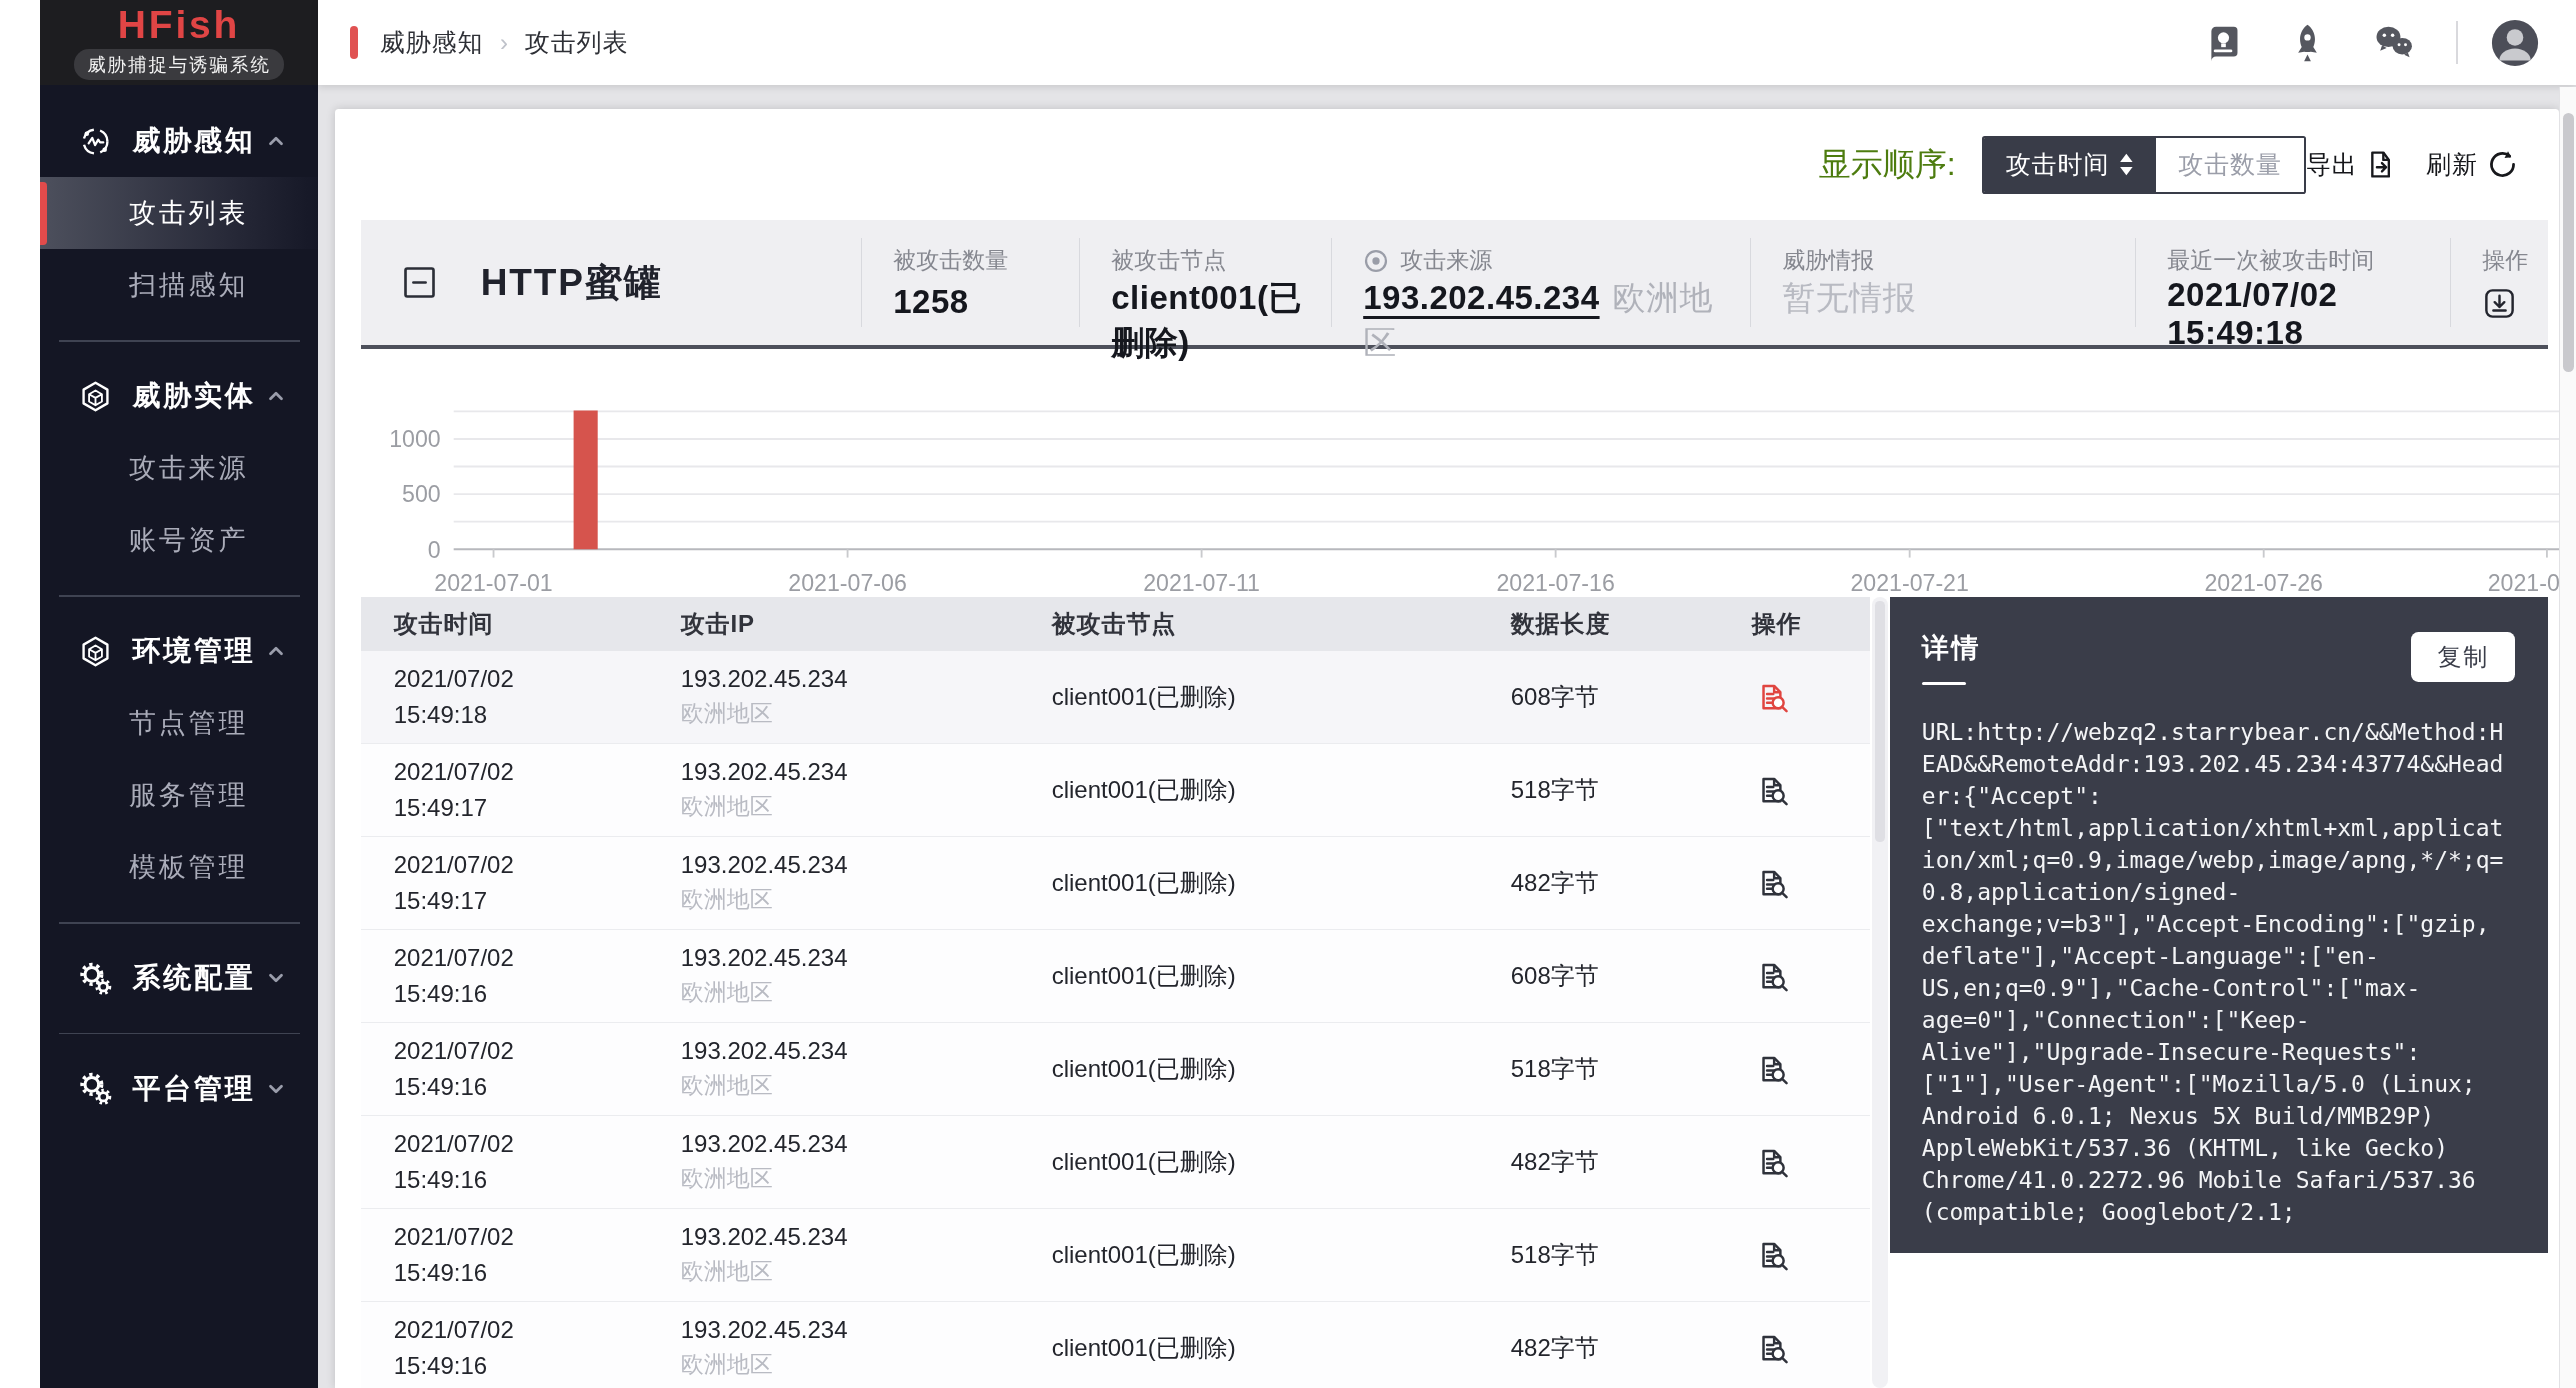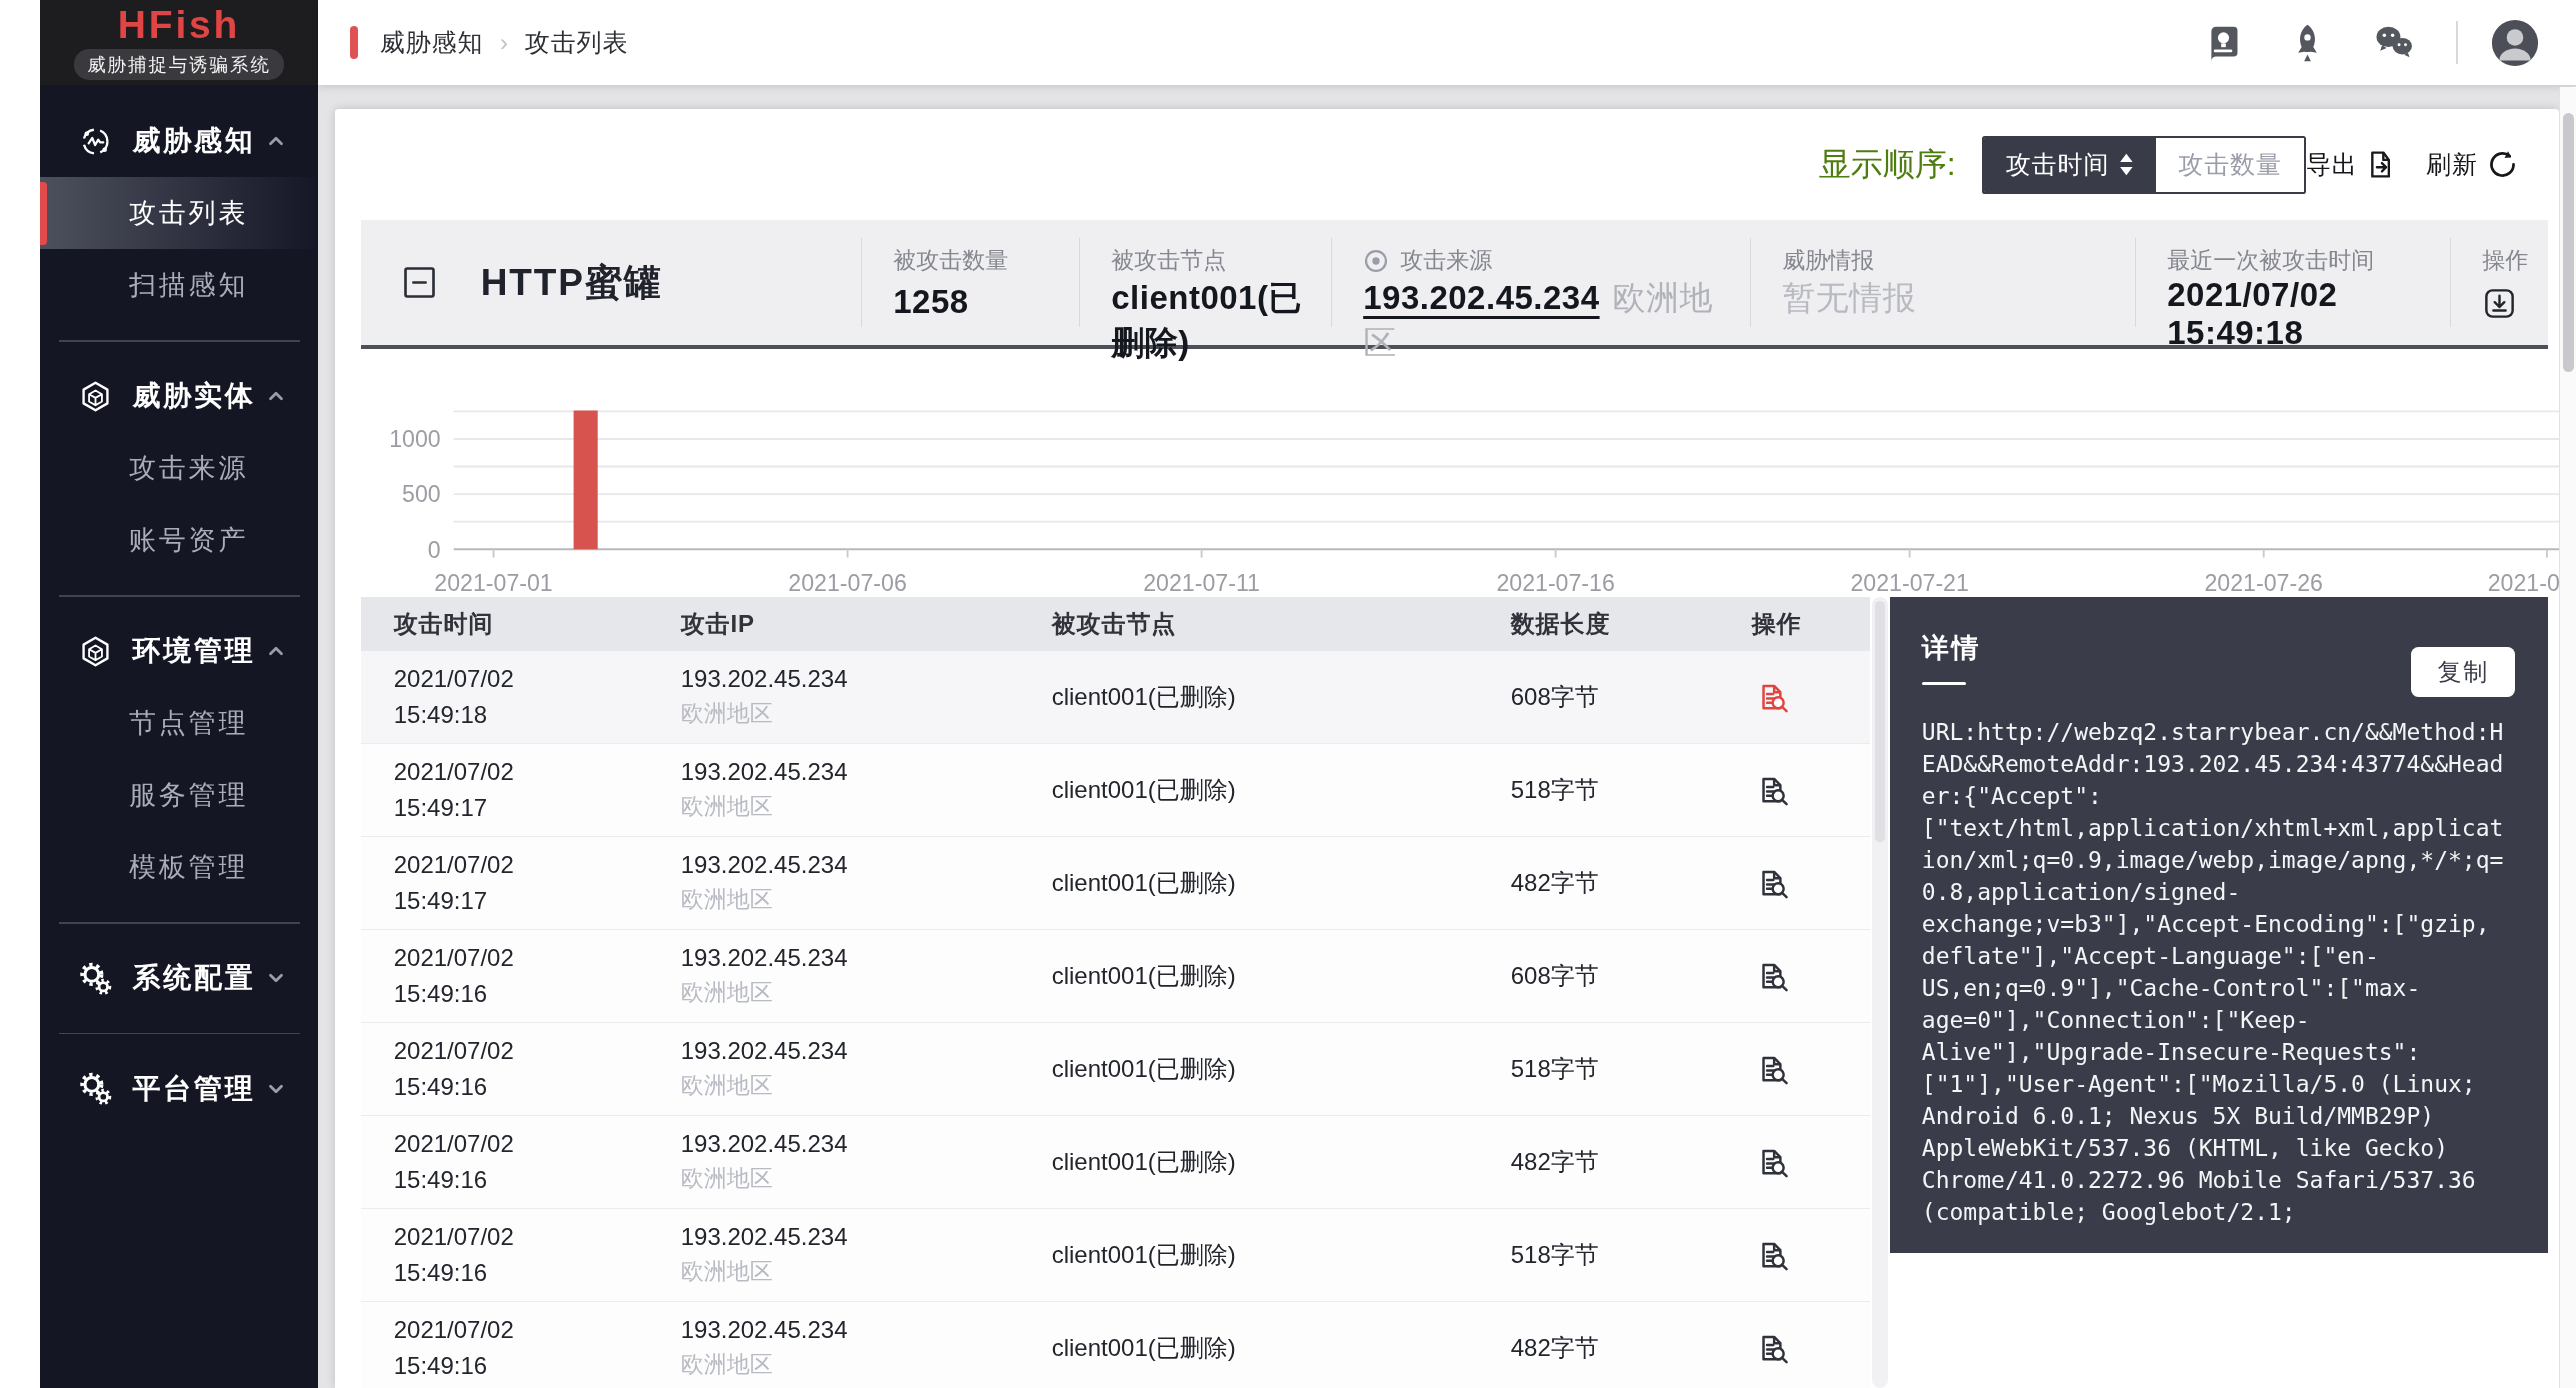--- a/index.html
+++ b/index.html
@@ -81,21 +81,21 @@
   .cell-plain { font-size:24px; color:#23252c; }
   .op-btn { color:#2f323b; display:flex; cursor:pointer; }
   .t-row.selected .op-btn { color:#e04540; }
 
   .table-scroll { width:16.7px; flex:0 0 16.7px; background:#f1f1f4; position:relative; margin-left:1.9px; border-radius:8.3px; }
   .table-scroll .tthumb { position:absolute; top:3.7px; left:3.7px; width:9.3px; height:241px; background:#dfdfe4; border-radius:4.6px; }
 
   .detail { width:658px; flex:0 0 658px; height:656px; background:#3a3d49; border-radius:0; margin-left:1.9px; padding:33px 31.5px 0 31.5px; position:relative; color:#fff; }
   .detail-title { font-size:27px; font-weight:bold; letter-spacing:2.8px; }
   .detail-underline { width:44px; height:3.7px; background:#fff; margin-top:15.8px; border-radius:1.9px; }
-  .copy-btn { position:absolute; top:50px; right:33px; width:104px; height:50px; background:#fff; color:#3a3d49; font-size:24px; display:flex; align-items:center; justify-content:center; border-radius:7.4px; cursor:pointer; letter-spacing:1.9px; }
+  .copy-btn { position:absolute; top:35px; right:33px; width:104px; height:50px; background:#fff; color:#3a3d49; font-size:24px; display:flex; align-items:center; justify-content:center; border-radius:7.4px; cursor:pointer; letter-spacing:1.9px; }
   .detail-body { margin-top:31px; height:524px; overflow:hidden; font-family:"DejaVu Sans Mono",monospace; font-size:23px; line-height:32px; color:#f4f5f7; overflow-wrap:break-word; white-space:pre-wrap; }
 
   .page-scrollbar { position:absolute; right:0; top:87px; bottom:0; width:16.7px; background:#fafafa; border-left:1.9px solid #e2e2e5; z-index:6; }
   .page-scrollbar .thumb { position:absolute; top:26px; left:2.8px; width:11px; height:259px; background:#c9c9cd; border-radius:5.6px; }
 </style>
 </head>
 <body>
 
 <div class="app">
 

